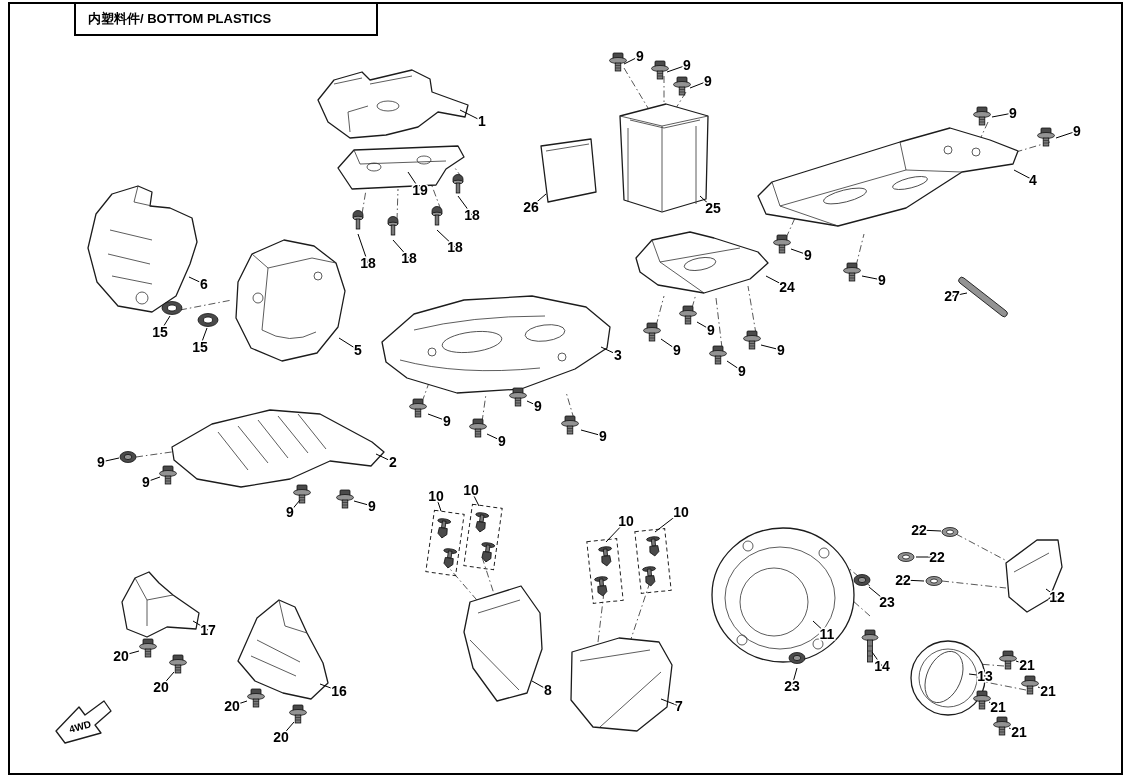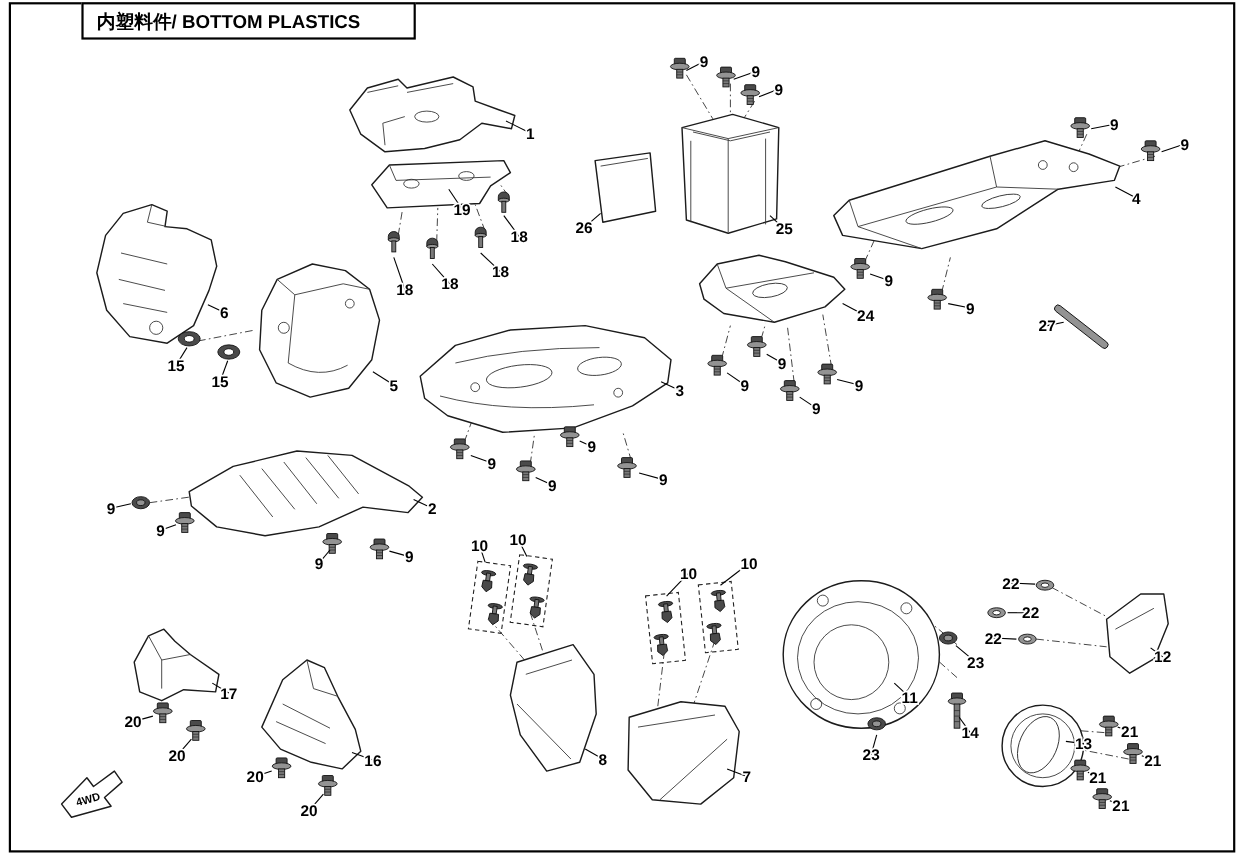--- a/index.html
+++ b/index.html
@@ -1,18 +1,18 @@
 <!DOCTYPE html>
 <html><head>
 <meta charset="utf-8">
 <style>
   html,body{margin:0;padding:0;background:#fff;}
   .page{position:relative;width:1131px;height:782px;background:#fff;font-family:"Liberation Sans",sans-serif;overflow:hidden;}
   .title-box{position:absolute;left:74px;top:2px;width:304px;height:34px;border:2px solid #000;background:#fff;
-    box-sizing:border-box;display:flex;align-items:center;padding-left:12px;font-weight:bold;font-size:17px;color:#000;z-index:2;}
+    box-sizing:border-box;display:flex;align-items:center;padding-left:12px;font-weight:bold;font-size:13px;color:#000;z-index:2;}
   svg{position:absolute;left:0;top:0;}
   .frame{fill:none;stroke:#000;stroke-width:2;}
   .part{fill:#fff;stroke:#1c1c1c;stroke-width:1.3;stroke-linejoin:round;}
   .detail{fill:none;stroke:#333;stroke-width:0.8;}
   .axis{stroke:#444;stroke-width:0.9;stroke-dasharray:7 3 1.5 3;fill:none;}
   .dashbox{fill:none;stroke:#222;stroke-width:1;stroke-dasharray:4 3;}
   .leader{stroke:#000;stroke-width:1;}
   .callout{font:bold 14px "Liberation Sans",sans-serif;fill:#000;text-anchor:middle;dominant-baseline:central;
     paint-order:stroke;stroke:#fff;stroke-width:3px;}
   .arrow-label{font:bold 10px "Liberation Sans",sans-serif;fill:#000;text-anchor:middle;}

